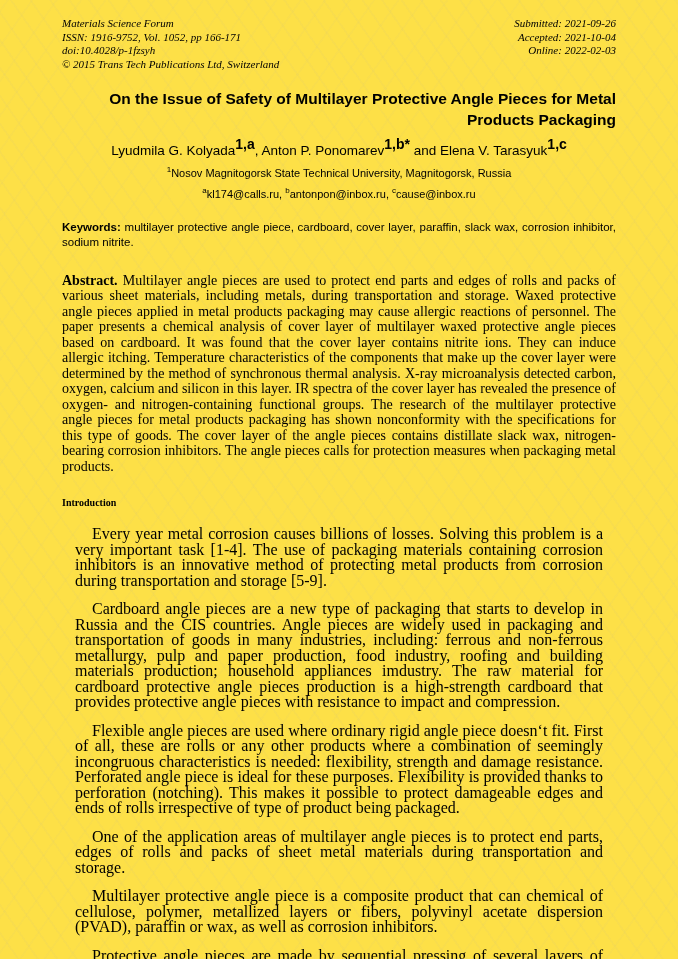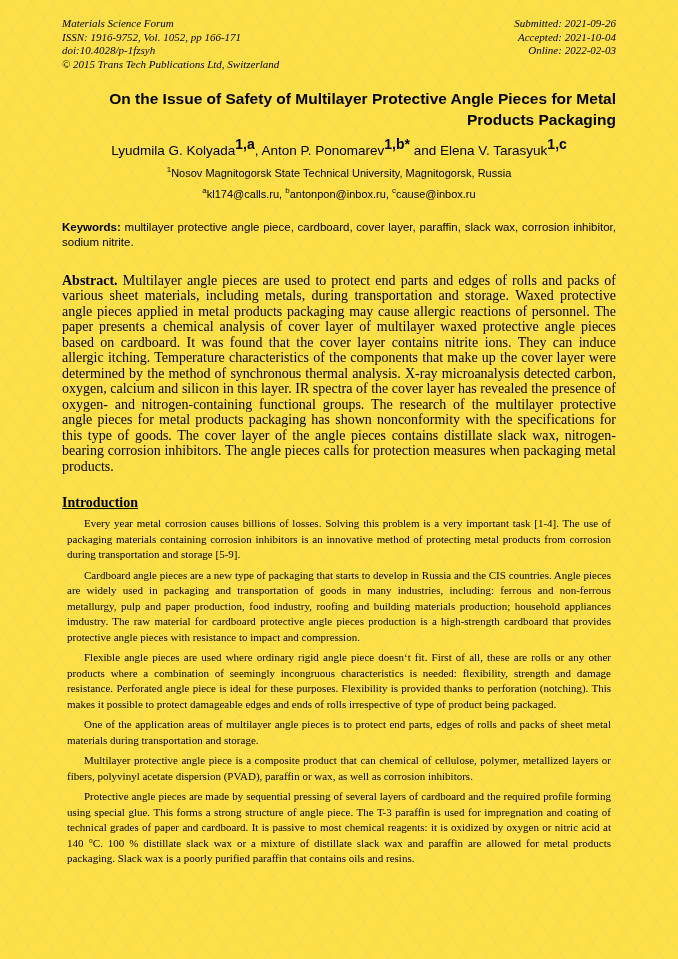--- a/index.html
+++ b/index.html
@@ -64,29 +64,29 @@
   }
   .keywords b{font-weight:bold;}
   .abstract{
     margin-top:23px;
     font-family:"Liberation Serif", serif;
     font-size:14px;line-height:15.5px;
     text-align:justify;
   }
   .abstract b{font-weight:bold;}
   .section-heading{
-    margin:21px 0 6px 0;
+    margin:21px 0 16px 0;
     font-family:"Liberation Serif", serif;
     font-weight:bold;
-    font-size:14px;line-height:15px;text-decoration:underline;
+    font-size:10px;line-height:15px;
   }
   .body-par{
-    margin:5px;
+    margin:13px;
     font-family:"Liberation Serif", serif;
-    font-size:11px;line-height:15.5px;
+    font-size:16px;line-height:15.5px;
     text-align:justify;
     text-indent:17px;
   }
 </style>
 </head>
 <body>
 
 <div class="page">
   <div class="watermark"></div>
   <div class="content">

